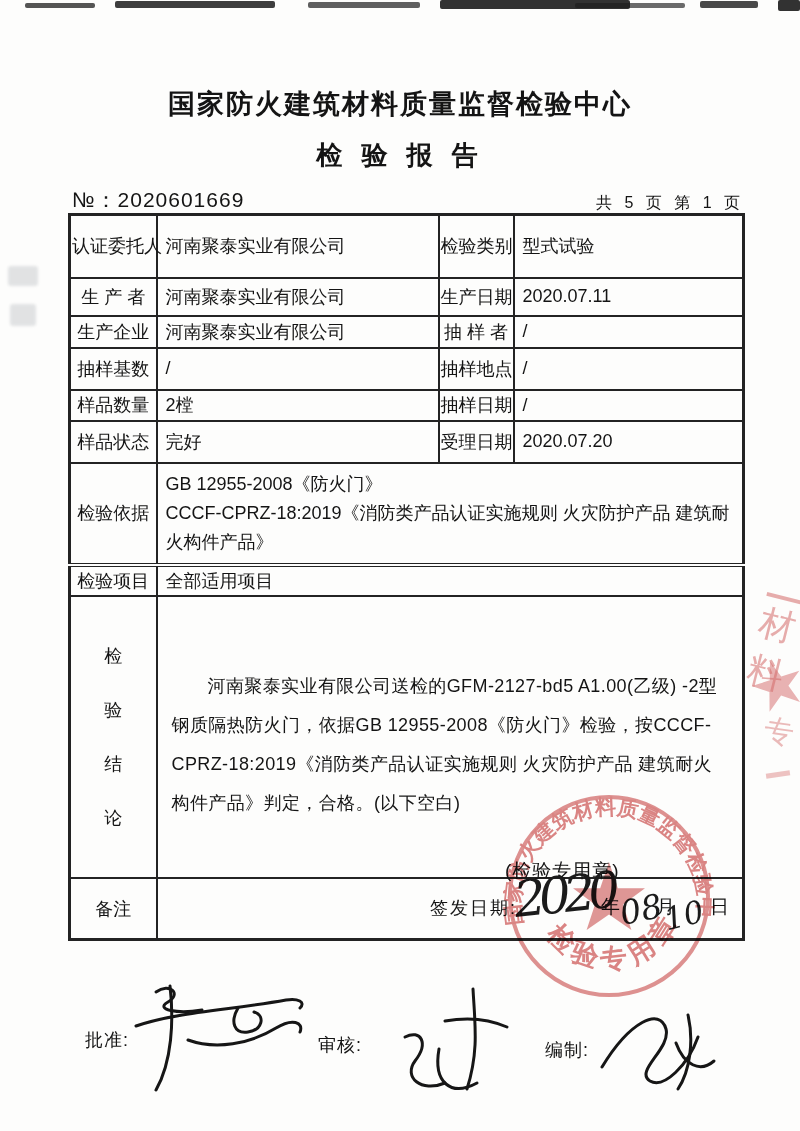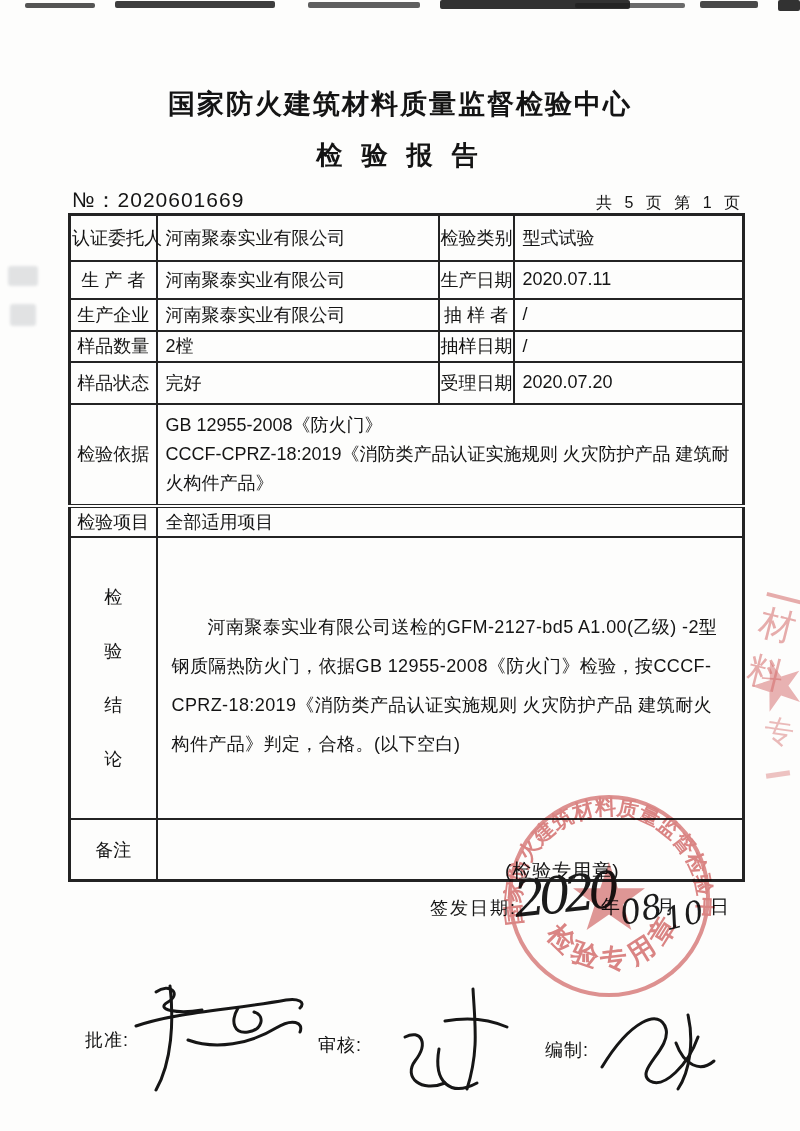--- a/index.html
+++ b/index.html
@@ -81,36 +81,42 @@
 <div class="pagination">共 5 页 第 1 页</div>
 
 <table class="report">
   <colgroup>
       <col style="width:87px">
       <col style="width:282px">
       <col style="width:75px">
       <col style="width:230px">
     </colgroup>
   <tbody>
-  <tr style="height:46px">
+  <tr style="height:63px">
     <td class="lbl">认证委托人</td>
     <td class="val">河南聚泰实业有限公司</td>
     <td class="lbl">检验类别</td>
     <td class="val">型式试验</td>
   </tr>
   <tr style="height:38px">
     <td class="lbl">生 产 者</td>
     <td class="val">河南聚泰实业有限公司</td>
     <td class="lbl">生产日期</td>
     <td class="val">2020.07.11</td>
   </tr>
   <tr style="height:32px">
     <td class="lbl">生产企业</td>
     <td class="val">河南聚泰实业有限公司</td>
     <td class="lbl">抽 样 者</td>
+    <td class="val">/</td>
+  </tr>
+  <tr style="height:42px">
+    <td class="lbl">抽样基数</td>
+    <td class="val">/</td>
+    <td class="lbl">抽样地点</td>
     <td class="val">/</td>
   </tr>
   <tr style="height:31px">
     <td class="lbl">样品数量</td>
     <td class="val">2樘</td>
     <td class="lbl">抽样日期</td>
     <td class="val">/</td>
   </tr>
   <tr style="height:42px">
     <td class="lbl">样品状态</td>

